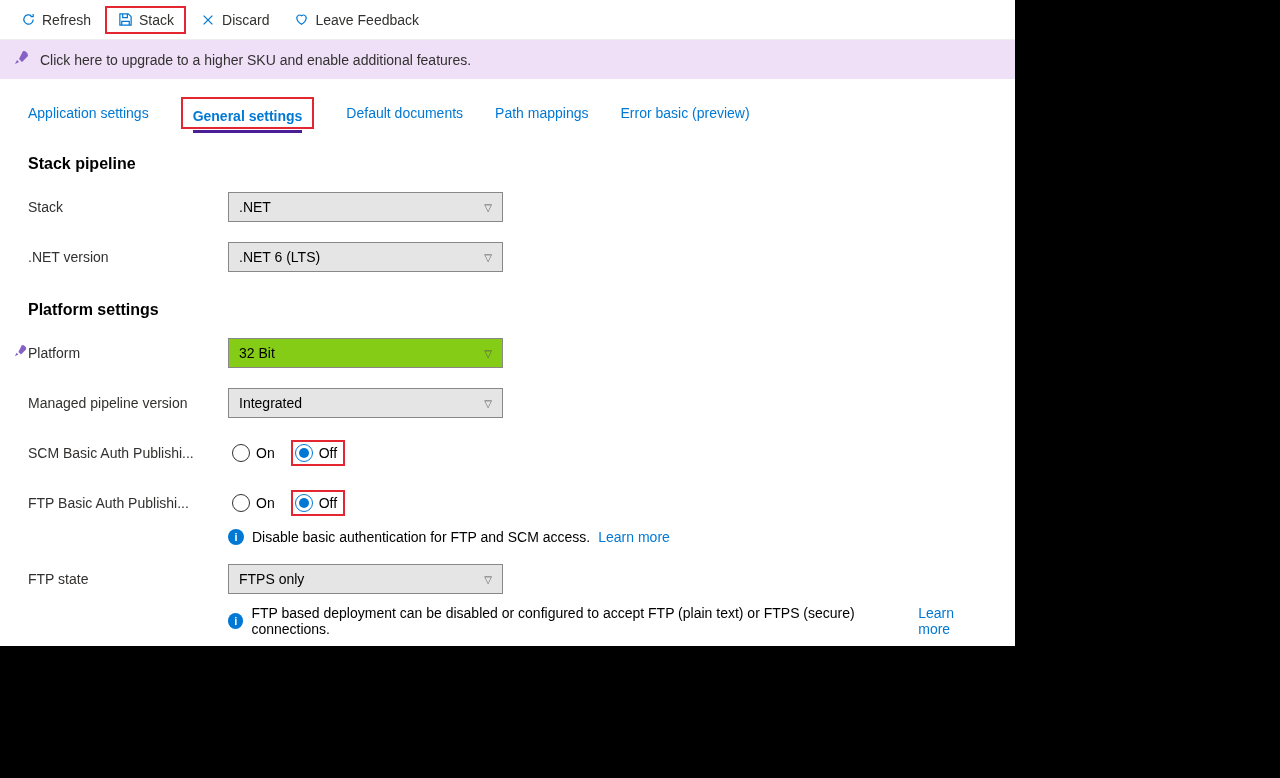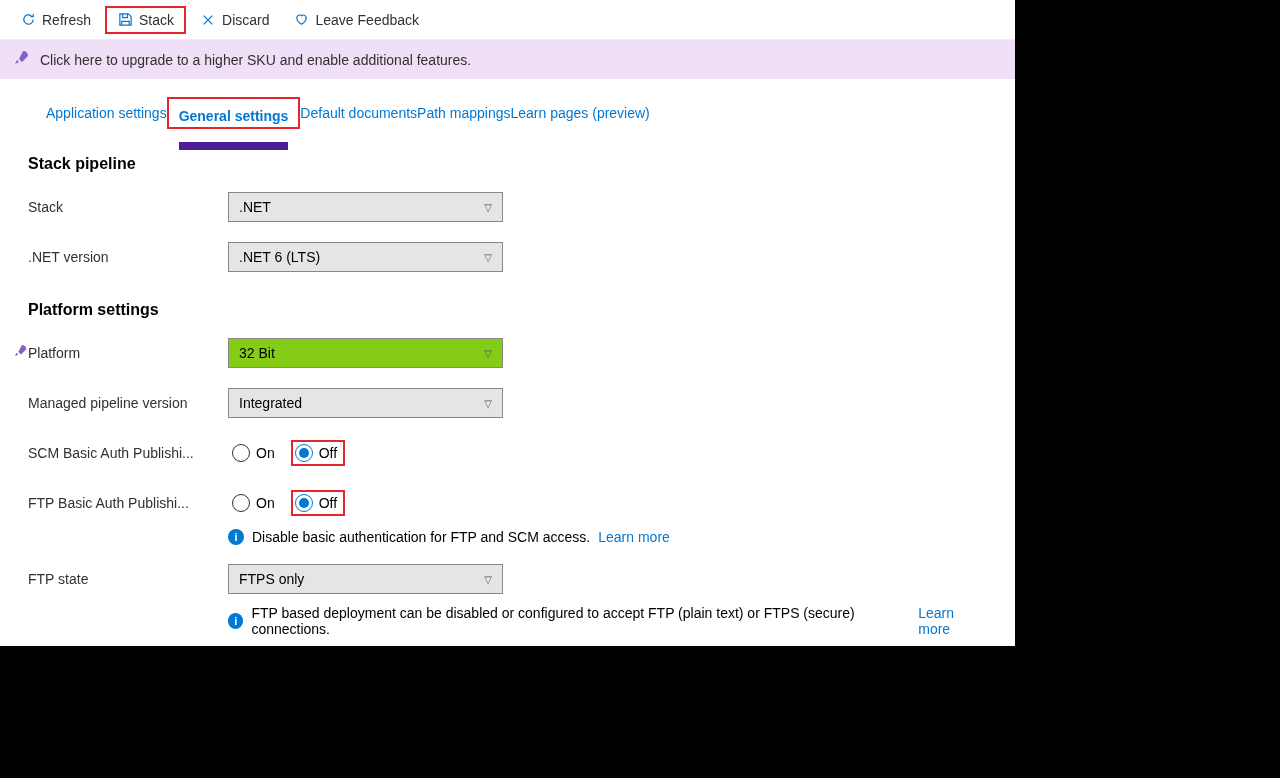--- a/index.html
+++ b/index.html
@@ -4,23 +4,23 @@
   <style>
     * { margin:0; padding:0; box-sizing:border-box; font-family:"Segoe UI", Arial, sans-serif; }
     body { width:1280px; height:778px; background:#000; }
     .panel { width:1015px; height:646px; background:#fff; position:relative; overflow:hidden; }
     .toolbar { height:40px; display:flex; align-items:center; padding:0 10px; gap:4px; border-bottom:1px solid #eee;}
     .tb-item { display:flex; align-items:flex-end; gap:6px; padding:4px 10px; font-size:14px; color:#323130; cursor:pointer; }
     .tb-icon { width:16px; height:16px; display:flex; align-items:center; justify-content:center; color:#0078d4; }
     .highlight-save { border:2.5px solid #e3262f; }
     .banner { background:#efdff7; padding:10px 14px; display:flex; align-items:center; gap:10px; font-size:14px; color:#323130; cursor:pointer; }
     .rocket { color:#8661c5; }
-    .tab-row { display:flex; align-items:center; padding:18px 28px 14px 28px;margin-left:18px; }
+    .tab-row { display:flex; align-items:center; gap:32px; padding:18px 28px 14px 28px; }
     .tab { font-size:14px; color:#0078d4; cursor:pointer; }
-    .tab.active { font-weight:600; border-bottom:8px solid #4c1d95; padding-bottom:18px; }
+    .tab.active { font-weight:600; border-bottom:3px solid #4c1d95; padding-bottom:6px; }
     .highlight-tab { border:2.5px solid #e3262f; padding:8px 10px 2px 10px; }
     .content { padding:0 28px 20px 28px; }
     .sec-title { font-size:16px; font-weight:600; margin:12px 0 18px 0; }
     .field { display:flex; align-items:center; margin-bottom:18px; min-height:32px; }
     .label { width:200px; font-size:14px; color:#323130; white-space:nowrap; overflow:hidden; text-overflow:ellipsis;}
     .control-area { flex:0 0 auto;}
     .faux-select { width:275px; height:30px; border:1px solid #8a8886; display:flex; align-items:center; justify-content:space-between; padding:0 10px; font-size:14px; background:#e5e5e5; cursor:pointer;}
     .faux-select.shaded { background:#84cc16; }
     .chev { font-size:10px; color:#555; }
     .radio-group { display:flex; align-items:center; gap:12px;}
@@ -84,21 +84,21 @@
     <span>Click here to upgrade to a higher SKU and enable additional features.</span>
   </div>
 
   <div class="tab-row">
     <span class="tab">Application settings</span>
     <span class="highlight-tab">
       <span class="tab active">General settings</span>
     </span>
     <span class="tab">Default documents</span>
     <span class="tab">Path mappings</span>
-    <span class="tab">Learn pages (preview)</span>
+    <span class="tab">Error basic (preview)</span>
   </div>
 
   <div class="content">
 
     <div class="sec-title">Stack pipeline</div>
 
     <div class="field">
       <div class="label">Stack</div>
       <div class="control-area">
         <div class="faux-select">

